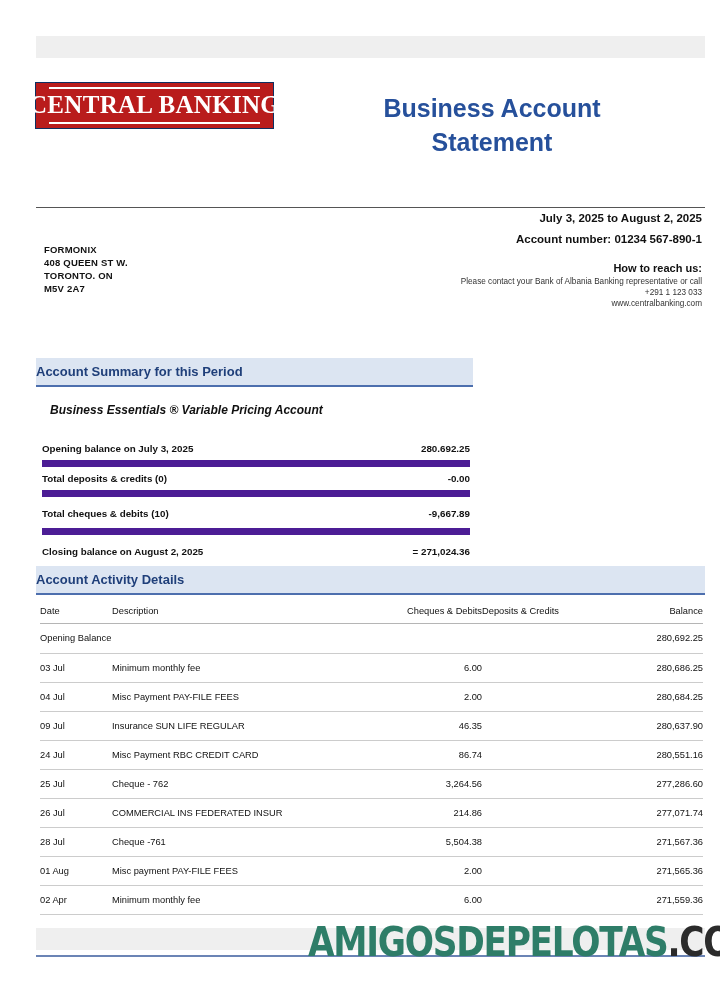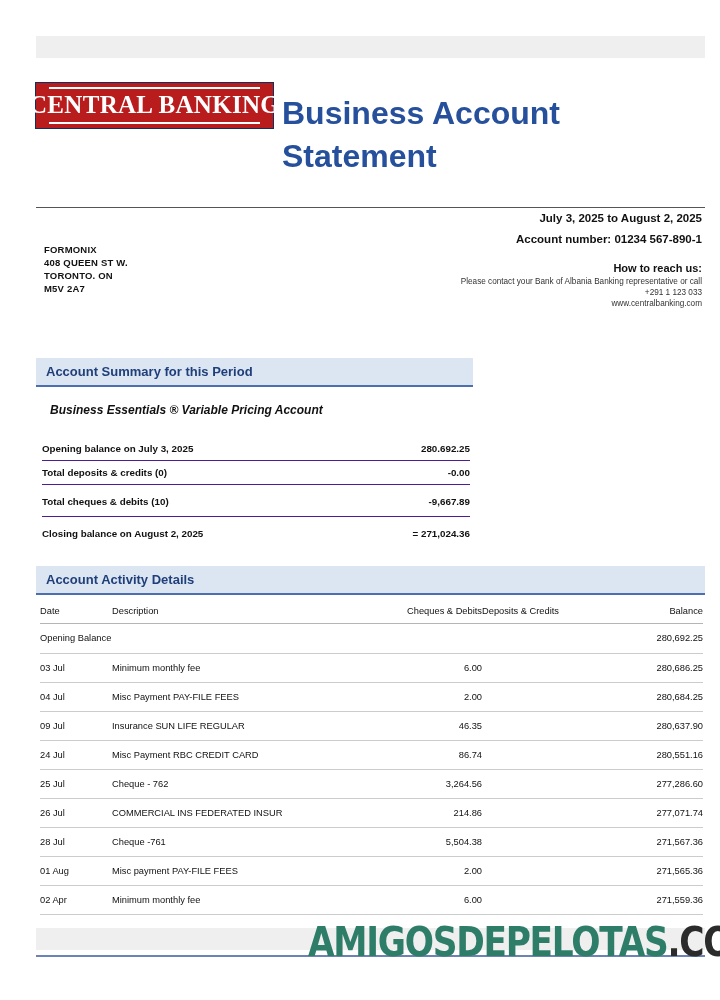--- a/index.html
+++ b/index.html
@@ -57,22 +57,22 @@
     margin: 3px 0 3px 0;
     white-space: nowrap;
   }
 
   
   .doc-title {
     position: absolute;
     right: 18px;
     top: 92px;
     width: 420px;
-    text-align: left;
-    font-size: 32px;
+    text-align: center;
+    font-size: 25px;
     font-weight: bold;
     color: #26509b;
     line-height: 1.35;
   }
 
   
   .header-rule {
     position: absolute;
     left: 36px;
     top: 207px;
@@ -125,21 +125,20 @@
     background: #dce5f2;
     border-bottom: 2px solid #4d6fae;
     box-sizing: border-box;
     display: flex;
     align-items: center;
   }
   .section-band .band-label {
     font-size: 13px;
     font-weight: bold;
     color: #1f3f7a;
-    padding-left: 10px;
   }
   #summary-band { left: 36px; top: 358px; width: 437px; height: 29px; }
   #activity-band { left: 36px; top: 566px; width: 669px; height: 29px; }
 
   
   .account-type {
     position: absolute;
     left: 50px;
     top: 403px;
     font-size: 12px;
@@ -150,21 +149,21 @@
   .summary-table {
     position: absolute;
     left: 42px;
     top: 437px;
     width: 428px;
     border-collapse: collapse;
     font-size: 9.8px;
   }
   .summary-table td {
     padding: 6px 0 6px 0;
-    border-bottom: 1px solid #4c1d95;
+    border-bottom: 7px solid #4c1d95;
     color: #111111;
   }
   .summary-table tr.no-rule td { border-bottom: none; }
   .summary-table td.label { font-weight: bold; text-align: left; }
   .summary-table td.value { font-weight: bold; text-align: right; }
   .summary-table tr.spaced td { padding-top: 11px; padding-bottom: 9px; }
 
   
   .activity-table {
     position: absolute;

